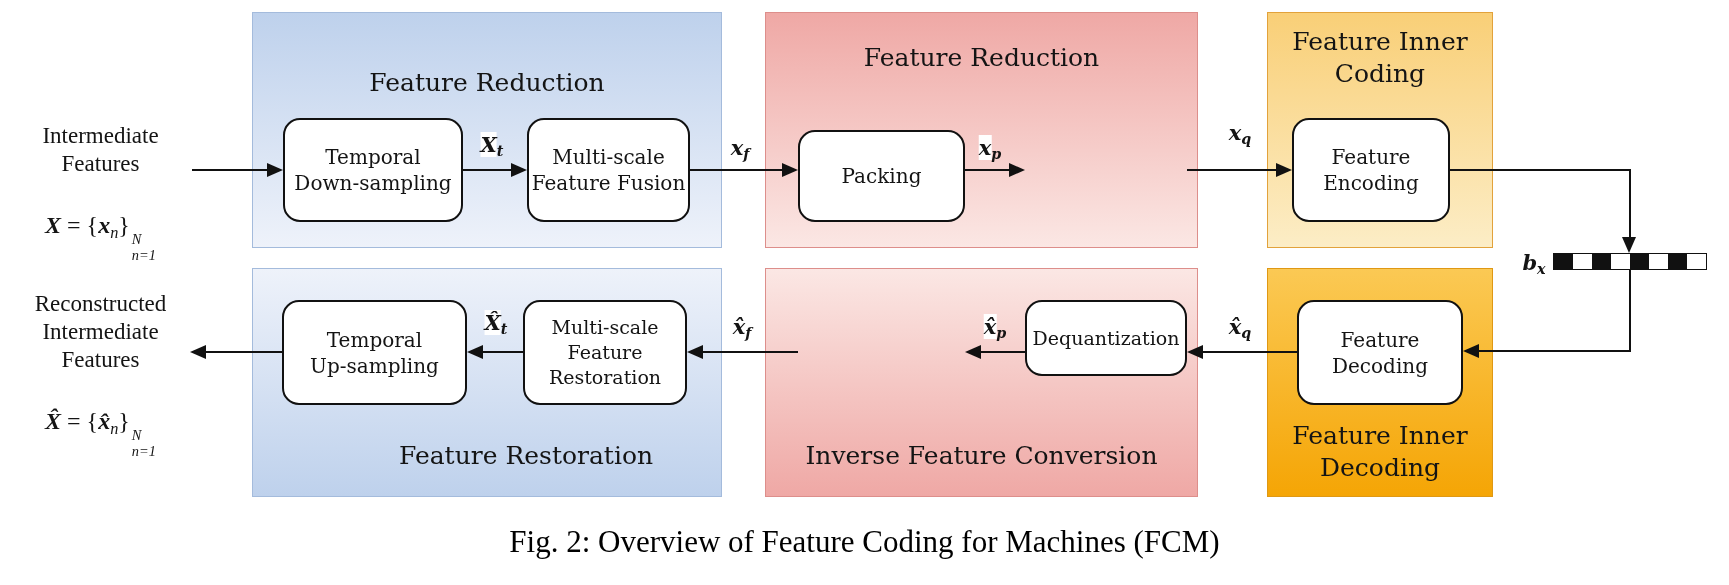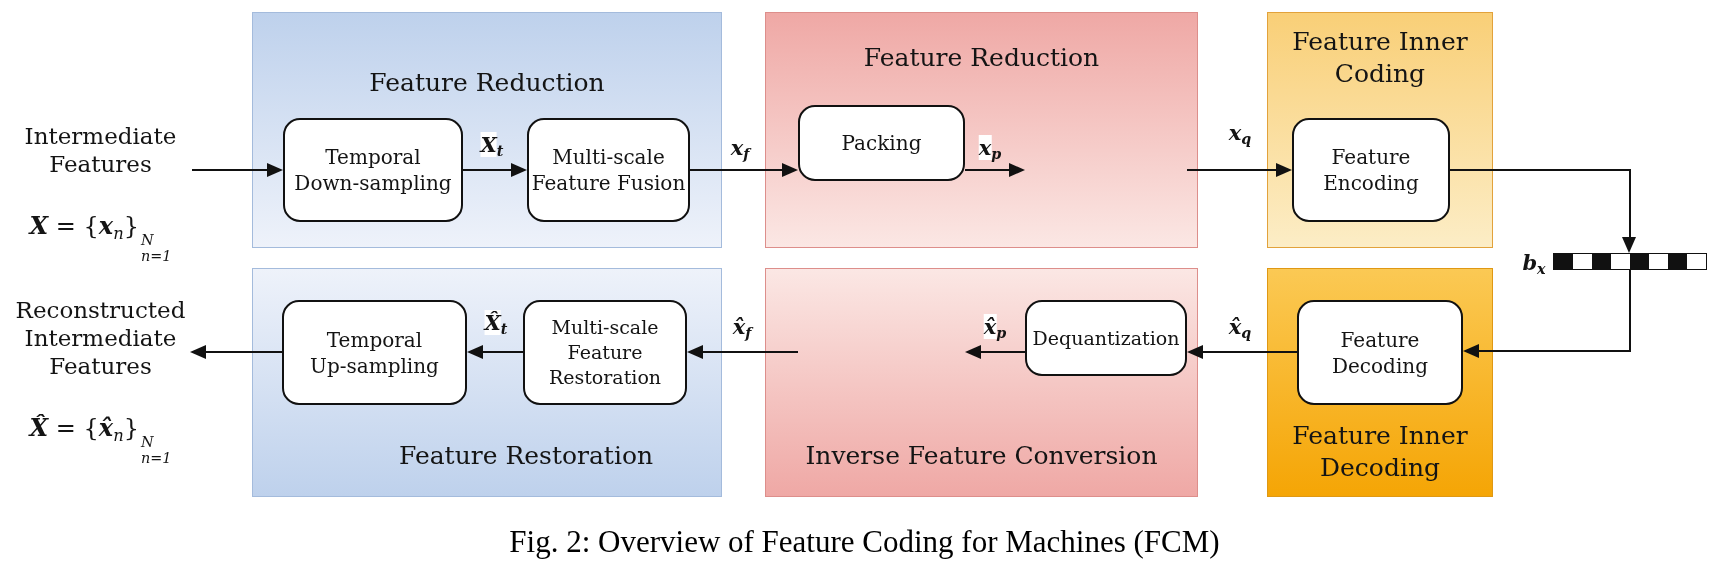--- a/index.html
+++ b/index.html
@@ -25,21 +25,21 @@
   .arr-d{border-left:7px solid transparent;border-right:7px solid transparent;border-top:16px solid #111;}
 
   
   .sig{position:absolute;font-size:21px;font-weight:600;z-index:4;transform:translateX(-50%);white-space:nowrap;}
   .bit{font-style:italic;font-weight:bold;}
   .msub{font-style:italic;font-size:68%;vertical-align:-0.3em;}
   .stack{display:inline-flex;flex-direction:column;font-size:60%;line-height:1.1;
          vertical-align:-0.75em;font-style:italic;margin-left:2px;text-align:left;}
 
   
-  .iolabel{position:absolute;text-align:center;font-size:23px;line-height:1.22;white-space:pre-line;z-index:1;}
+  .iolabel{position:absolute;text-align:center;font-size:23px;line-height:1.22;white-space:pre-line;z-index:1;font-family:Liberation Serif, serif;}
   .iomath{margin-top:5px;font-size:24px;white-space:nowrap;}
 
   
   .bits{position:absolute;display:flex;border:1.5px solid #111;box-sizing:border-box;
         background:#fff;z-index:2;}
   .bit{flex:1 1 auto;background:#fff;}
   .bit.on{background:#111;}
 
   .caption{position:absolute;left:0;right:0;top:524px;text-align:center;
            font-family:"Liberation Serif",serif;font-size:31px;color:#000;z-index:1;}
@@ -62,42 +62,42 @@
 Coding</div>
   <div class="gtitle" style="left:260px;top:440px;width:532px;">Feature Restoration</div>
   <div class="gtitle" style="left:765px;top:440px;width:433px;">Inverse Feature Conversion</div>
   <div class="gtitle" style="left:1267px;top:420px;width:226px;">Feature Inner
 Decoding</div>
 
   <div class="blk" style="left:283px;top:118px;width:180px;height:104px;">Temporal
 Down-sampling</div>
   <div class="blk" style="left:527px;top:118px;width:163px;height:104px;">Multi-scale
 Feature Fusion</div>
-  <div class="blk" style="left:798px;top:105px;width:167px;height:76px;">Packing</div>
+  <div class="blk" style="left:798px;top:130px;width:167px;height:92px;">Packing</div>
   <div class="blk" style="left:1292px;top:118px;width:158px;height:104px;">Feature
 Encoding</div>
 
   <div class="blk" style="left:282px;top:300px;width:185px;height:105px;">Temporal
 Up-sampling</div>
   <div class="blk" style="left:523px;top:300px;width:164px;height:105px;font-size:19px;">Multi-scale
 Feature
 Restoration</div>
   <div class="blk" style="left:1025px;top:300px;width:162px;height:76px;font-size:19px;">Dequantization</div>
   <div class="blk" style="left:1297px;top:300px;width:166px;height:105px;">Feature
 Decoding</div>
 
   <div class="iolabel" style="left:8px;top:94px;width:185px;">
     <div>Intermediate
 Features</div>
     <div class="iomath"><span class="bit">X</span><span class=""> = {</span><span class="bit">x</span><span class="msub">n</span><span class="">}</span><span class="stack">
           <span>N</span>
           <span>n=1</span>
         </span></div>
   </div>
-  <div class="iolabel" style="left:8px;top:268px;width:185px;">
+  <div class="iolabel" style="left:8px;top:262px;width:185px;">
     <div>Reconstructed
 Intermediate
 Features</div>
     <div class="iomath"><span class="bit">X̂</span><span class=""> = {</span><span class="bit">x̂</span><span class="msub">n</span><span class="">}</span><span class="stack">
           <span>N</span>
           <span>n=1</span>
         </span></div>
   </div>
 
   <div class="ln hln" style="left:192px;top:169px;width:80px;"></div>

